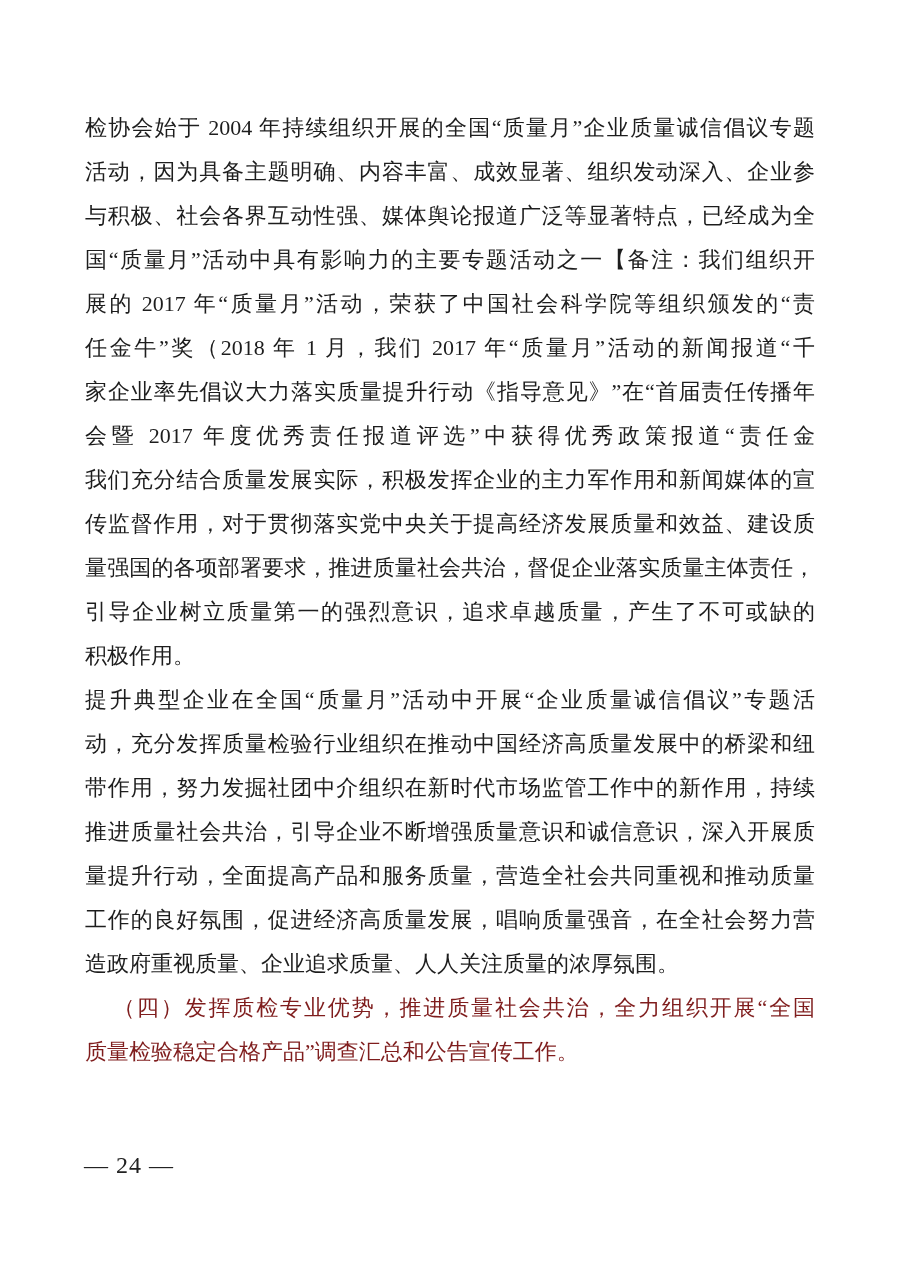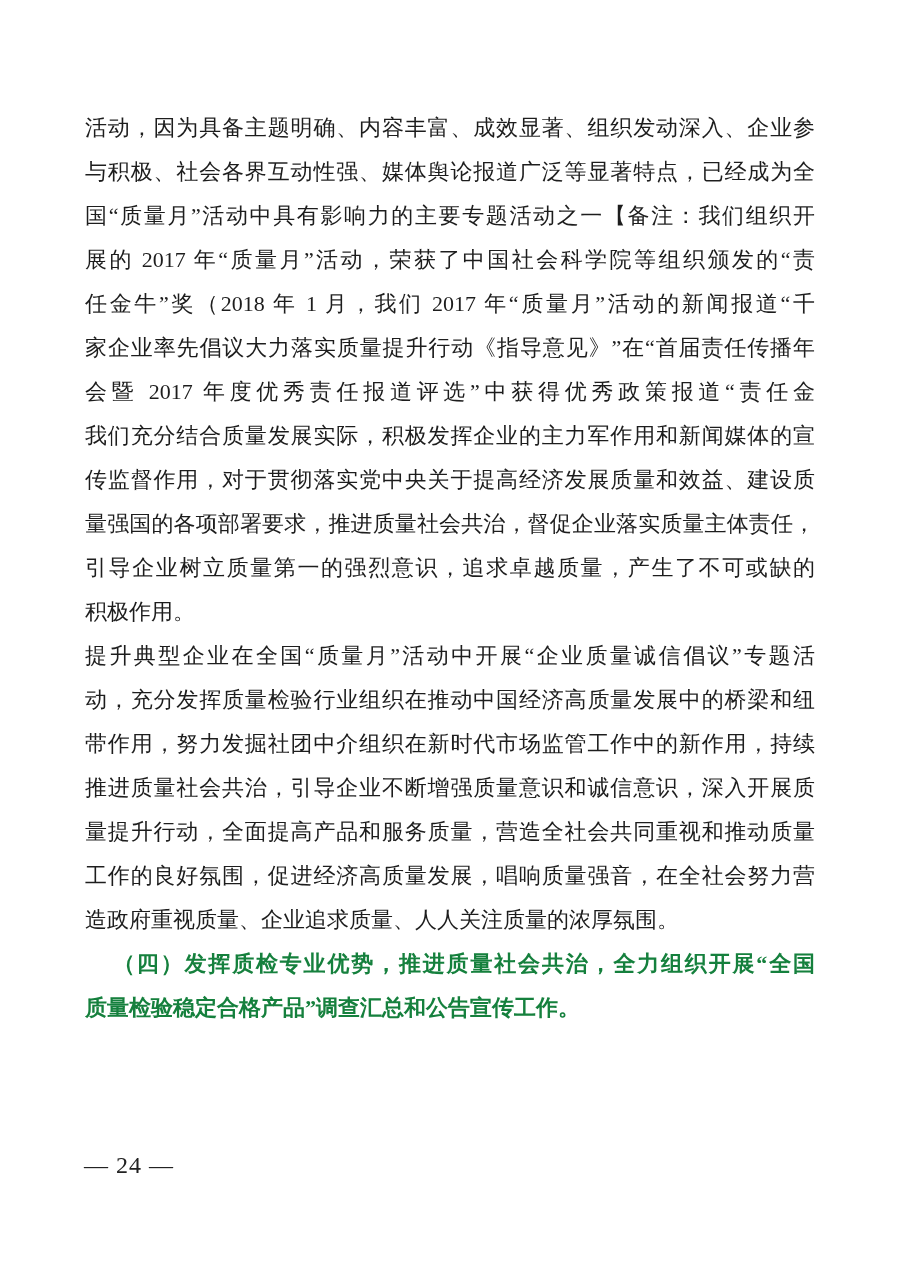--- a/index.html
+++ b/index.html
@@ -35,39 +35,40 @@
     text-align: center;
     text-align-last: left;
   }
   .line.indent {
     text-indent: 44px;
   }
   .line.indent-sm {
     text-indent: 28px;
   }
   .line.bold {
-    font-weight: 700;
-    color: #15803d;
+    font-weight: 400;
+    color: #7f1d1d;
   }
   .footer-page-number {
     position: absolute;
     left: 84px;
     top: 1150px;
     height: 30px;
     line-height: 30px;
     font-size: 24px;
     color: #222222;
     letter-spacing: 1px;
   }
 </style>
 </head>
 <body>
 
 <div class="page">
   <div class="text-body">
+    <div class="line">检协会始于 2004 年持续组织开展的全国“质量月”企业质量诚信倡议专题</div>
     <div class="line">活动，因为具备主题明确、内容丰富、成效显著、组织发动深入、企业参</div>
     <div class="line">与积极、社会各界互动性强、媒体舆论报道广泛等显著特点，已经成为全</div>
     <div class="line">国“质量月”活动中具有影响力的主要专题活动之一【备注：我们组织开</div>
     <div class="line">展的 2017 年“质量月”活动，荣获了中国社会科学院等组织颁发的“责</div>
     <div class="line">任金牛”奖（2018 年 1 月，我们 2017 年“质量月”活动的新闻报道“千</div>
     <div class="line">家企业率先倡议大力落实质量提升行动《指导意见》”在“首届责任传播年</div>
     <div class="line">会暨 2017 年度优秀责任报道评选”中获得优秀政策报道“责任金牛”奖）。】。</div>
     <div class="line">我们充分结合质量发展实际，积极发挥企业的主力军作用和新闻媒体的宣</div>
     <div class="line">传监督作用，对于贯彻落实党中央关于提高经济发展质量和效益、建设质</div>
     <div class="line">量强国的各项部署要求，推进质量社会共治，督促企业落实质量主体责任，</div>

